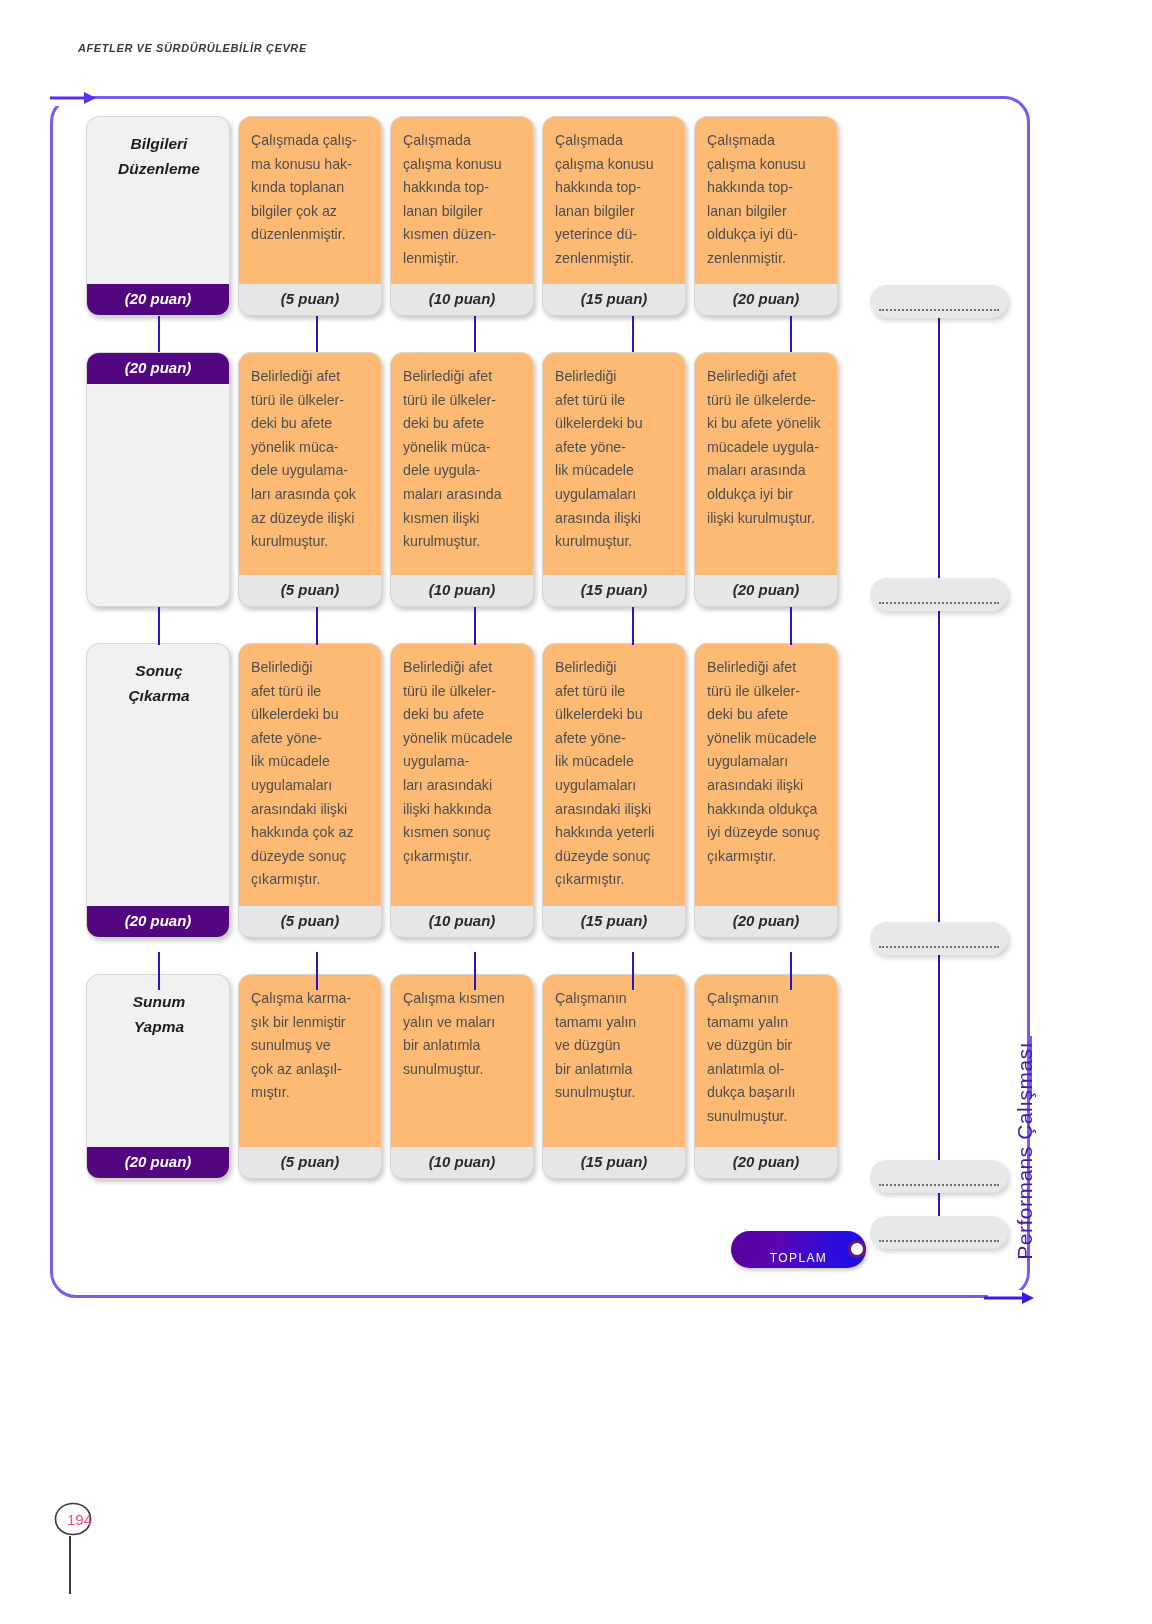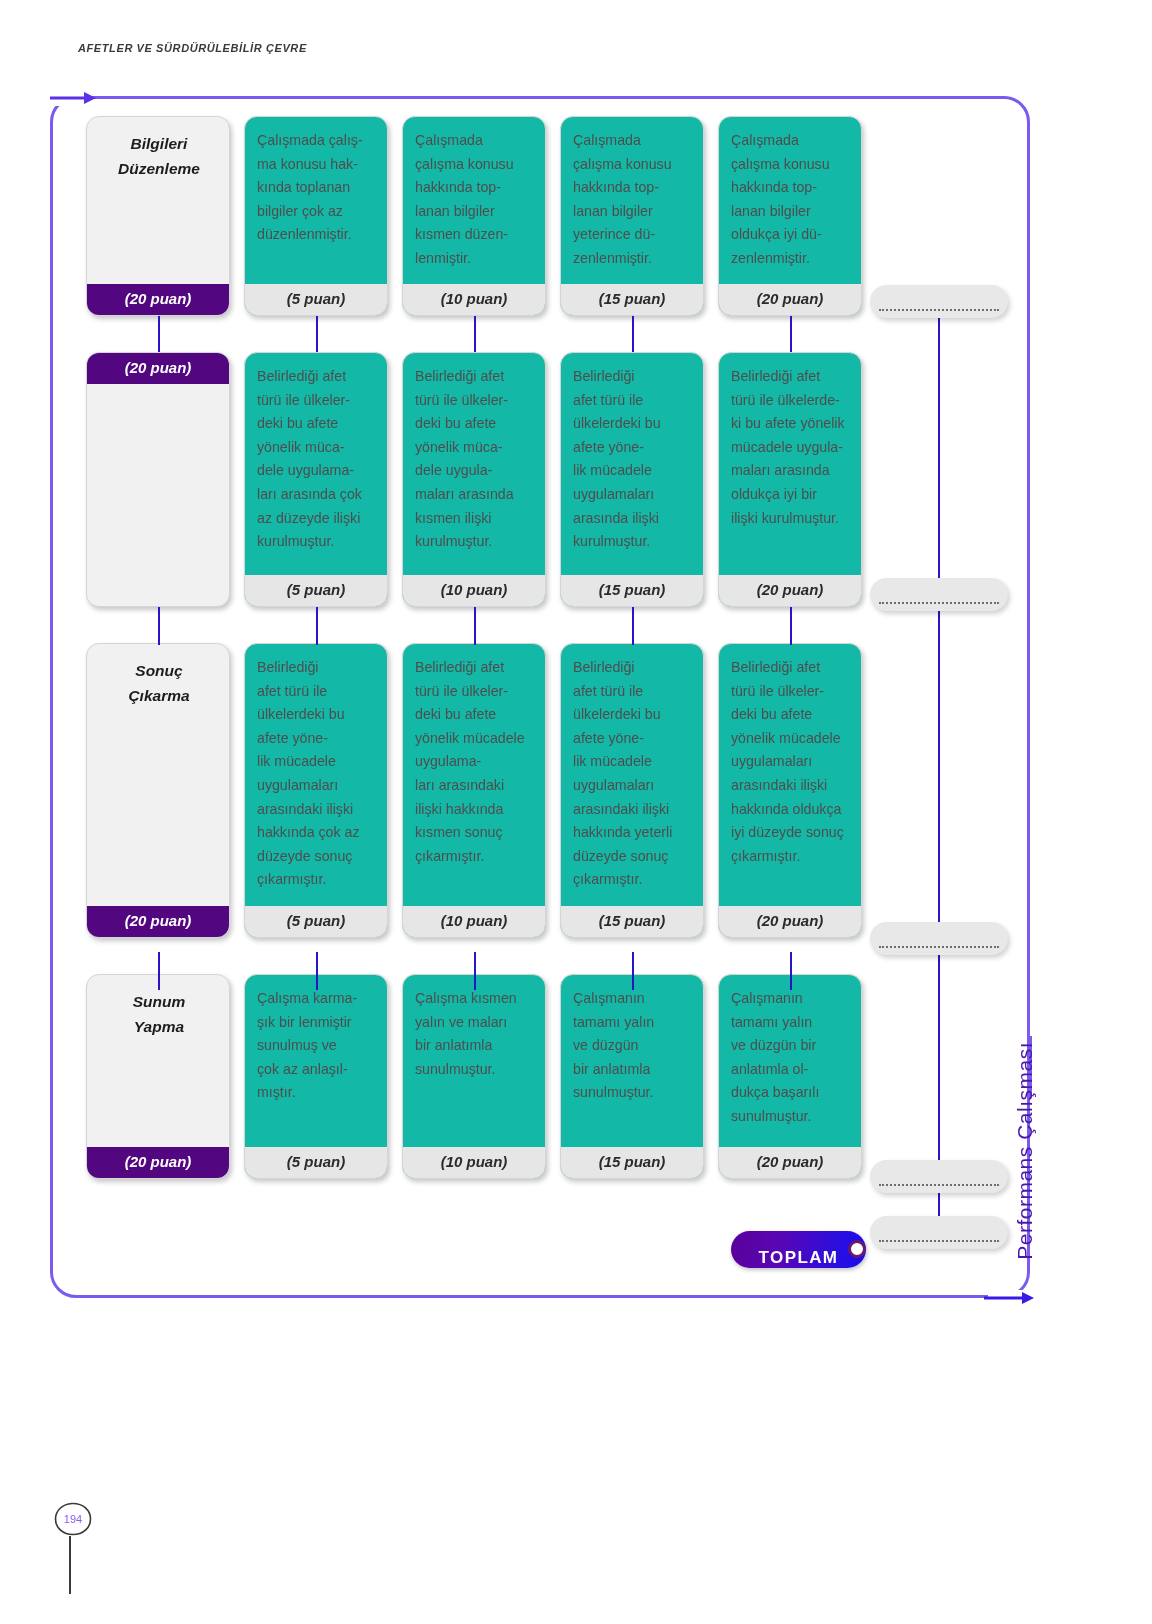--- a/index.html
+++ b/index.html
@@ -72,30 +72,30 @@
   
   .grid {
     position: absolute;
     left: 86px;
     top: 116px;
     width: 780px;
   }
   .row {
     position: relative;
     display: flex;
-    gap: 14px;
+    gap: 8px;
     margin-bottom: 36px;
   }
   .row:last-child { margin-bottom: 0; }
 
   .card {
     position: relative;
     width: 144px;
     border-radius: 13px;
-    background: #14b8a6;
+    background: #fdba74;
     border: 1px solid #d5d5d5;
     box-shadow: 2px 3px 5px rgba(0,0,0,0.22);
     display: flex;
     flex-direction: column;
     box-sizing: border-box;
     overflow: hidden;
   }
   .card .body {
     flex: 1 1 auto;
     padding: 12px 10px 6px 12px;
@@ -186,23 +186,23 @@
     height: 37px;
     border-radius: 19px;
     background: linear-gradient(100deg, #58019c 0%, #5a06b3 35%, #2a0ee0 78%, #1a0bf0 100%);
     display: flex;
     align-items: center;
     justify-content: center;
     box-shadow: 1px 2px 4px rgba(0,0,0,0.25);
   }
   .toplam-tag .label {
     color: #ffffff;
-    font-size: 17px;
+    font-size: 12px;
     letter-spacing: 1.4px;
-    font-weight: 700;
+    font-weight: 400;
     margin-top: 16px;
   }
   .tag-hole {
     position: absolute;
     left: 848px;
     top: 1240px;
     width: 18px;
     height: 18px;
     border-radius: 50%;
     border: 3px solid #6b1a6b;
@@ -233,23 +233,23 @@
 
   
   .page-num {
     position: absolute;
     left: 54px;
     top: 1502px;
     width: 38px;
     height: 34px;
     display: flex;
     align-items: center;
-    justify-content: center;
-    font-size: 11px;
-    color: #8b5cf6;
+    justify-content: flex-end;
+    font-size: 15px;
+    color: #ec4899;
   }
   .page-num .ring {
     position: absolute;
     left: 0; top: 0;
     width: 38px; height: 34px;
   }
   .page-num .num { position: relative; z-index: 2; }
   .page-tail {
     position: absolute;
     left: 69px;

